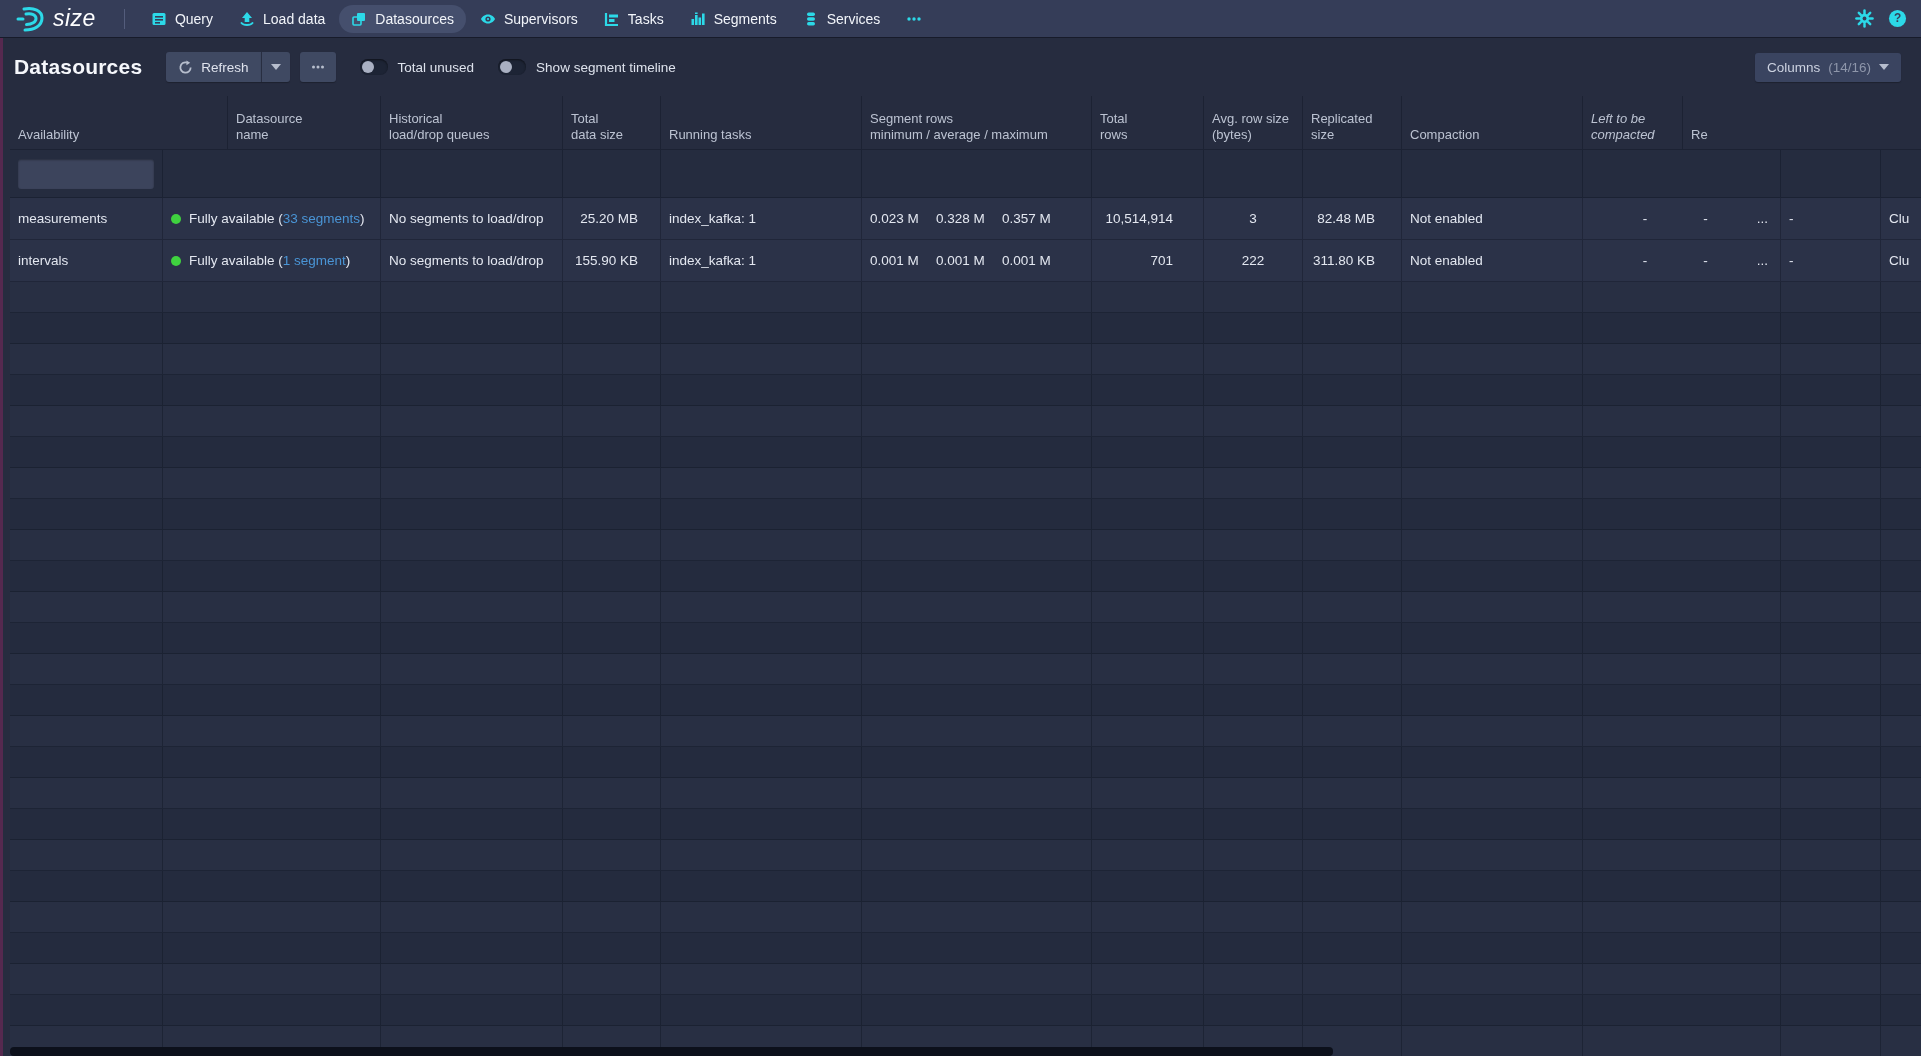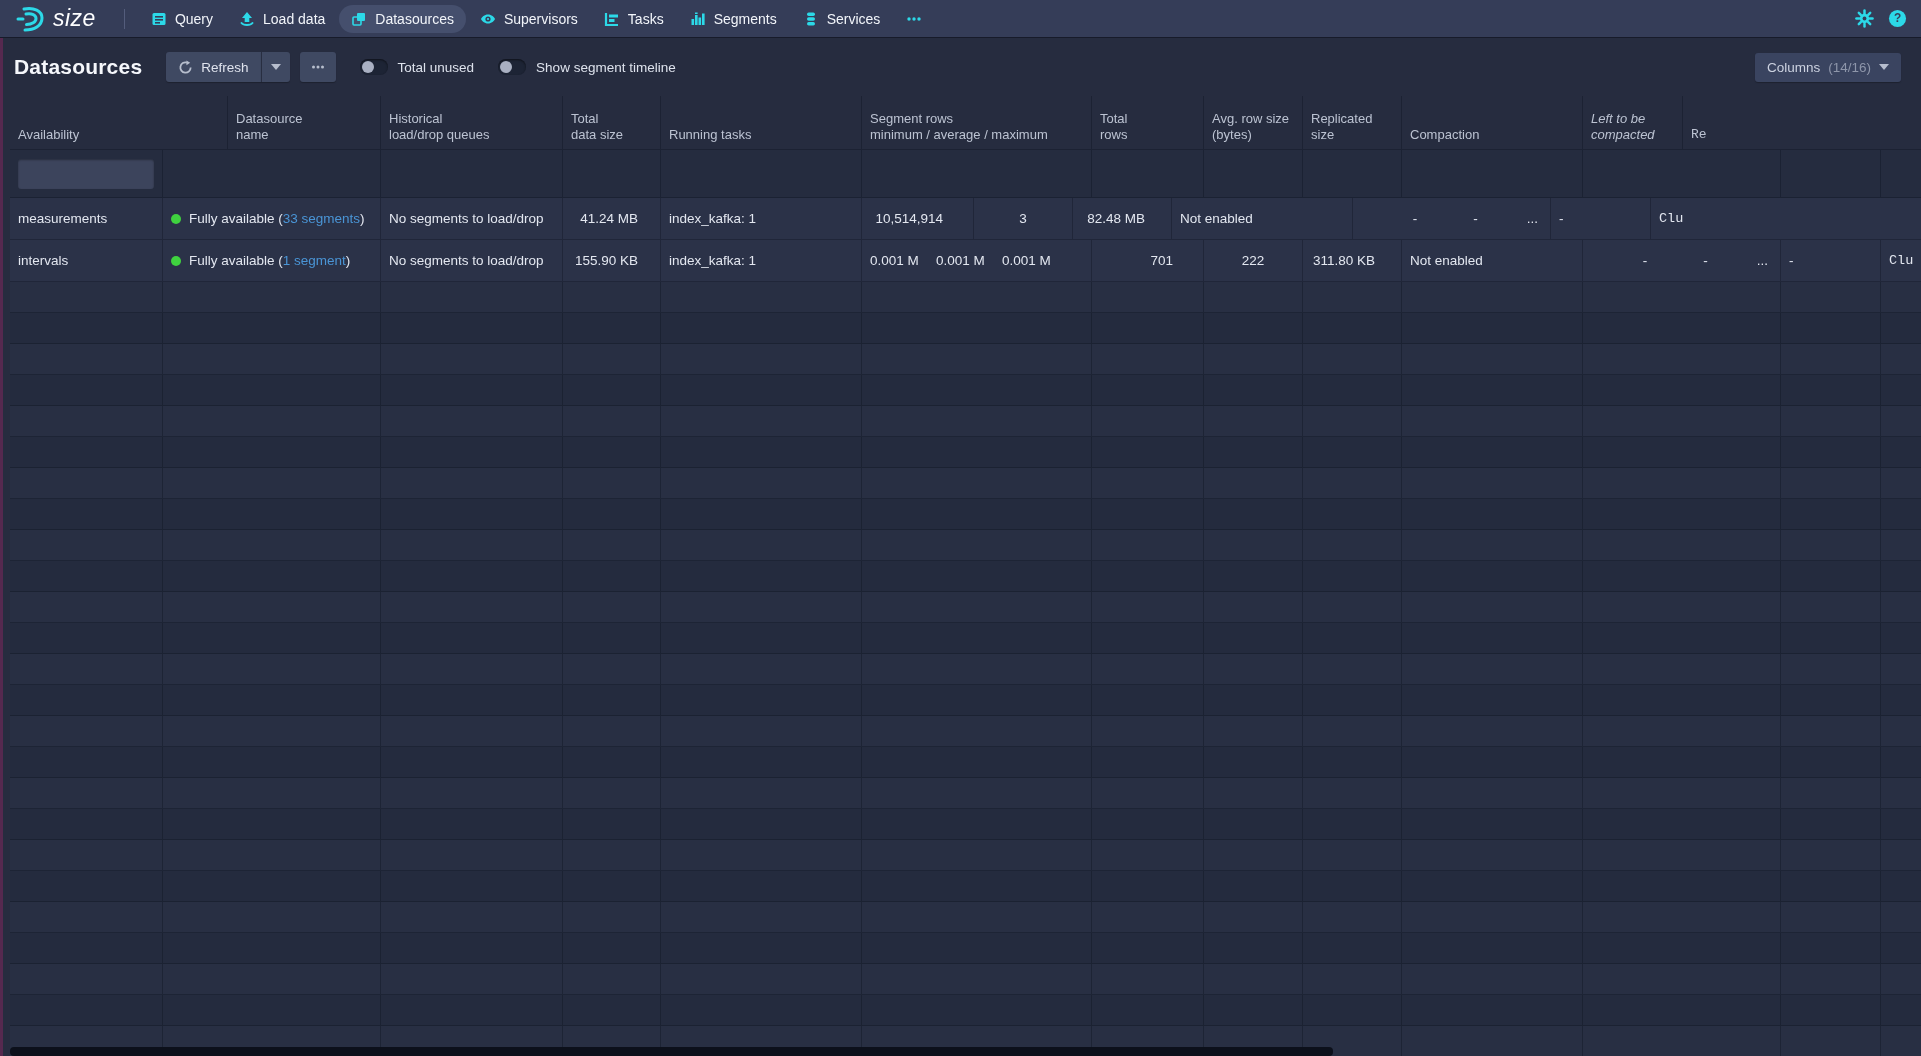--- a/index.html
+++ b/index.html
@@ -50,21 +50,21 @@
   .columns-btn .muted { color: #8e96aa; }
   
   .table-area { position: absolute; left: 10px; right: 0; top: 96px; bottom: 0; overflow: hidden; }
   .trow { display: flex; width: 1911px; }
   .cell {
     border-right: 1px solid rgba(8,12,24,.30);
     border-bottom: 1px solid rgba(8,12,24,.30);
     padding: 0 8px; font-size: 13.5px; overflow: hidden; white-space: nowrap;
     display: flex; align-items: center; flex: 0 0 auto;
   }
-  .cell.last { flex: 1 1 auto; border-right: none; font-family: Liberation Mono, monospace; }
+  .cell.last { flex: 1 1 auto; border-right: none; }
   .thead .cell {
     font-size: 13px; color: #bcc3d2; align-items: flex-end; padding-bottom: 6px;
     height: 54px; line-height: 16px; cursor: pointer;
   }
   .hlines { display: flex; flex-direction: column; }
   .tfilter .cell { height: 48px; background: #252c3f; }
   .filter-input {
     width: 100%; height: 30px; background: #3c445c; border: none; border-radius: 3px;
     box-shadow: inset 0 1px 2px rgba(0,0,0,.35); color: #eef1f7; font-size: 13px; padding: 0 8px;
     font-family: inherit; outline: none;
@@ -337,24 +337,29 @@
       <div class="cell" style="width: 218px;">
         <div class="dot"></div>
         <div class="" style="display: inline;">Fully available (</div>
         <a class="cell-link">33 segments</a>
         <div class="">)</div>
       </div>
       <div class="cell" style="width: 182px;">
         <div class="">No segments to load/drop</div>
       </div>
       <div class="cell al-right pad-r22" style="width: 98px;">
-        <div class="">41.24 MB</div>
+        <div class="">25.20 MB</div>
       </div>
       <div class="cell" style="width: 201px;">
         <div class="">index_kafka: 1</div>
+      </div>
+      <div class="cell" style="width: 230px;">
+        <div class="sub66">0.023 M</div>
+        <div class="sub66">0.328 M</div>
+        <div class="sub66">0.357 M</div>
       </div>
       <div class="cell al-right pad-r30" style="width: 112px;">
         <div class="">10,514,914</div>
       </div>
       <div class="cell al-center" style="width: 99px;">
         <div class="">3</div>
       </div>
       <div class="cell al-right pad-r26" style="width: 99px;">
         <div class="">82.48 MB</div>
       </div>

